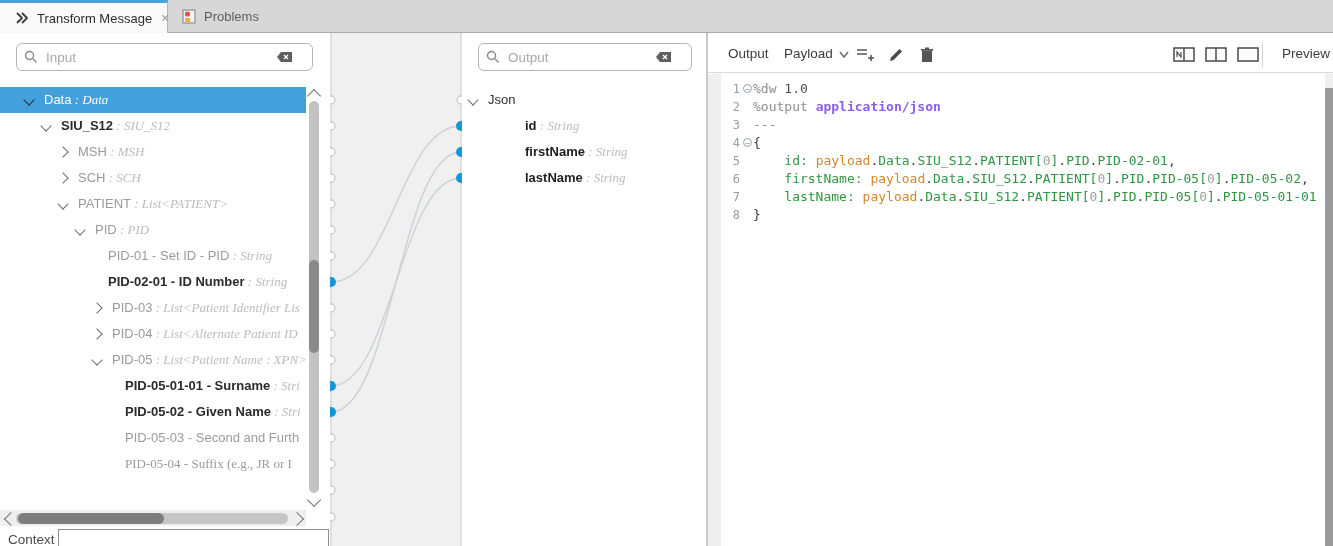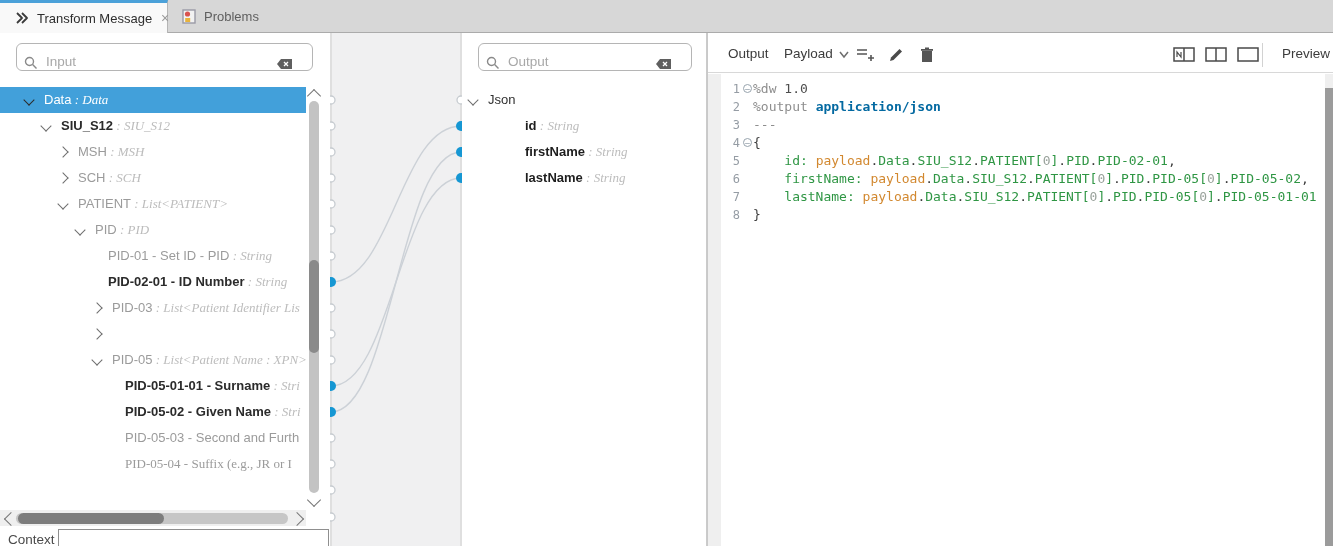--- a/index.html
+++ b/index.html
@@ -8,21 +8,21 @@
   
   .tabbar{position:absolute;left:0;top:0;width:1333px;height:32px;background:#d7d7d7;border-bottom:1px solid #ababab;}
   .tab{position:absolute;top:0;height:32px;display:flex;align-items:center;gap:7px;padding:0 10px 0 14px;box-sizing:border-box;cursor:default;}
   .tab.active{left:0;width:168px;background:#f9f9f9;border-top:3px solid #4ba1d9;border-right:1px solid #b5b5b5;height:33px;}
   .tab.inactive{left:168px;width:96px;color:#5d5d5d;}
   .tab-label{white-space:nowrap;color:#2e2e2e;}
   .tab.inactive .tab-label{color:#5f5f5f;}
   .tab-close{color:#9a9a9a;font-size:14px;margin-left:2px;line-height:1;}
   
   .left-panel{position:absolute;left:0;top:33px;width:330px;height:513px;background:#fff;}
-  .searchbox{position:absolute;height:28px;box-sizing:border-box;border:1px solid #b5b5b5;border-radius:6px;background:#fff;display:flex;align-items:flex-end;padding:0 19px 0 7px;}
+  .searchbox{position:absolute;height:28px;box-sizing:border-box;border:1px solid #b5b5b5;border-radius:6px;background:#fff;display:flex;align-items:center;padding:0 19px 0 7px;}
   .searchbox input{flex:1;border:none;outline:none;font-family:"Liberation Sans",sans-serif;font-size:13.5px;color:#444;background:transparent;min-width:0;}
   .searchbox input::placeholder{color:#a8a8a8;}
   .sb-input{left:16px;top:10px;width:297px;}
   .sb-output{left:16px;top:10px;width:214px;}
   
   .tree{position:absolute;left:0;top:54px;width:306px;overflow:hidden;}
   .tree-row{position:absolute;left:0;width:306px;height:26px;line-height:26px;white-space:nowrap;overflow:hidden;cursor:default;}
   .tree-row .chev{position:absolute;top:9px;width:7px;height:7px;border-right:1.6px solid #6e6e6e;border-bottom:1.6px solid #6e6e6e;}
   .chev.down{transform:rotate(45deg);}
   .chev.right{transform:rotate(-45deg);}
@@ -55,21 +55,21 @@
   .ed-toolbar{position:absolute;left:0;top:5px;width:625px;height:35px;border-bottom:1px solid #d8d8d8;box-sizing:border-box;}
   .tb-item{position:absolute;top:8px;color:#3c3c3c;font-size:13.5px;white-space:nowrap;}
   .tb-icon{position:absolute;top:9px;width:18px;height:16px;}
   .tb-divider{position:absolute;left:554px;top:5px;width:1px;height:24px;background:#d2d2d2;}
   .code-area{position:absolute;left:0;top:41px;width:625px;height:472px;background:#fff;}
   .fold-margin{position:absolute;left:0;top:0;width:13px;height:472px;background:#efefef;}
   .code-line{position:absolute;left:0;height:18px;line-height:18px;font-family:"DejaVu Sans Mono","Liberation Mono",monospace;font-size:13px;white-space:pre;}
   .line-num{position:absolute;left:13px;width:19px;text-align:right;color:#959ca4;font-size:12px;}
   .fold-marker{position:absolute;left:35px;top:4px;width:9px;height:9px;border:1px solid #97a3ad;border-radius:50%;color:#97a3ad;font-size:9px;line-height:8px;text-align:center;box-sizing:border-box;}
   .code-text{position:absolute;left:45px;color:#3c3c3c;}
-  .tk-kw{color:#8e8e8e;} .tk-val{color:#4d4d4d;} .tk-mime{color:#0369a1;font-weight:bold;}
+  .tk-kw{color:#8e8e8e;} .tk-val{color:#4d4d4d;} .tk-mime{color:#8b5cf6;font-weight:bold;}
   .tk-key{color:#2f9644;} .tk-ctx{color:#d2882f;} .tk-path{color:#2f9644;}
   .tk-idx{color:#9aa39c;} .tk-pun{color:#3c3c3c;}
   .ed-vscroll{position:absolute;left:617px;top:0;width:8px;height:472px;background:#efefef;}
   .ed-vthumb{position:absolute;left:0;top:14px;width:8px;height:458px;background:#9b9b9b;}
   .panel-divider{position:absolute;left:707px;top:33px;width:1px;height:513px;background:#c9c9c9;}
   svg{display:block;}
 </style>
 </head>
 <body>
 
@@ -144,20 +144,21 @@
         </div>
         <div class="tree-row map" style="top: 182px;">
           <span style="position: absolute; left: 108px;"><span class="t-name">PID-02-01 - ID Number</span><span class="t-type"> : String</span></span>
         </div>
         <div class="tree-row" style="top: 208px;">
           <span class="chev right" style="left: 93px;"></span>
           <span style="position: absolute; left: 112px;"><span class="t-name">PID-03</span><span class="t-type"> : List&lt;Patient Identifier Lis</span></span>
         </div>
         <div class="tree-row" style="top: 234px;">
           <span class="chev right" style="left: 93px;"></span>
+          <span style="position: absolute; left: 112px;"><span class="t-name">PID-04</span><span class="t-type"> : List&lt;Alternate Patient ID</span></span>
         </div>
         <div class="tree-row" style="top: 260px;">
           <span class="chev down" style="left: 93px;"></span>
           <span style="position: absolute; left: 112px;"><span class="t-name">PID-05</span><span class="t-type"> : List&lt;Patient Name : XPN&gt;</span></span>
         </div>
         <div class="tree-row map" style="top: 286px;">
           <span style="position: absolute; left: 125px;"><span class="t-name">PID-05-01-01 - Surname</span><span class="t-type"> : Stri</span></span>
         </div>
         <div class="tree-row map" style="top: 312px;">
           <span style="position: absolute; left: 125px;"><span class="t-name">PID-05-02 - Given Name</span><span class="t-type"> : Stri</span></span>

